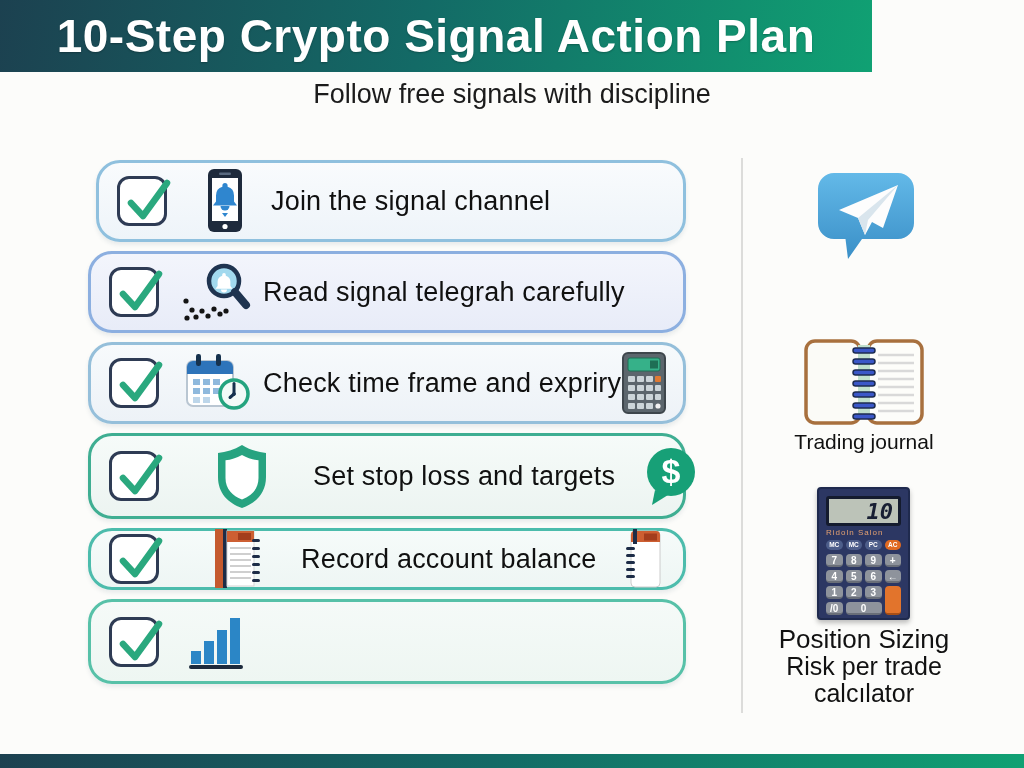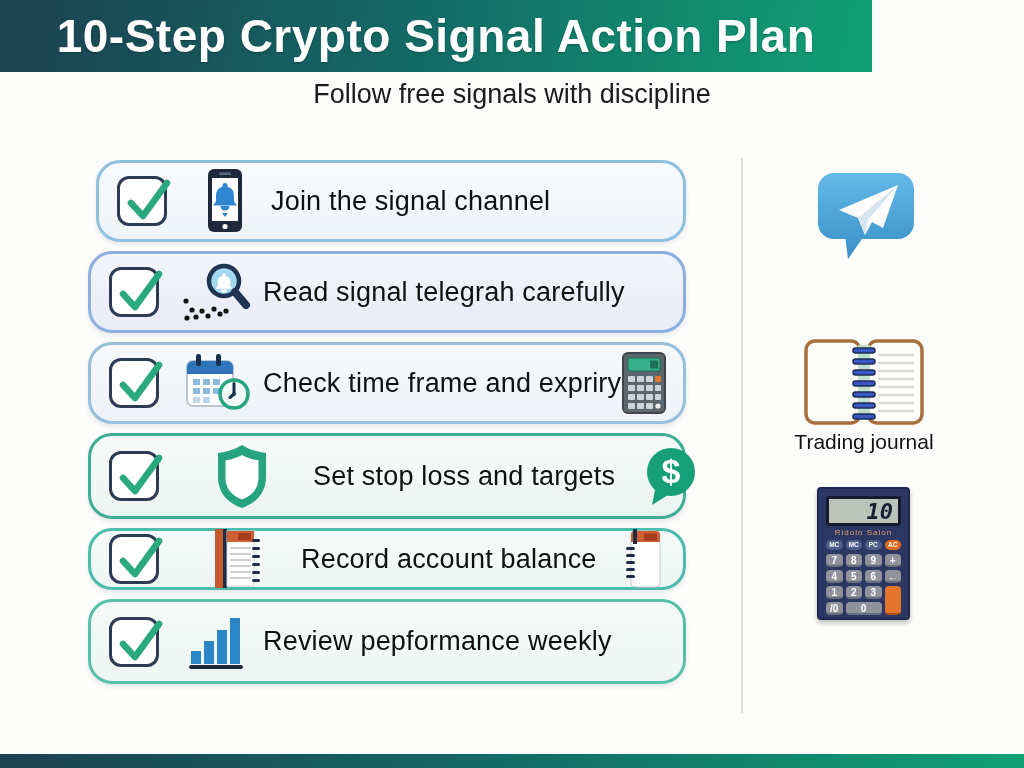--- a/index.html
+++ b/index.html
@@ -48,21 +48,21 @@
   .alerts-label { left:752px; top:264px; width:224px; font-size:27px; color:#111; }
   .journal-icon { left:798px; top:333px; width:132px; }
   .journal-label { left:742px; top:430px; width:244px; font-size:21px; color:#111; }
   .calc { position:absolute; left:817px; top:487px; width:93px; height:133px;
     background:#2c3763; border:2px solid #1f2a4e; border-radius:4px; padding:7px 7px 6px 7px;
     box-shadow:0 3px 5px rgba(0,0,0,.25); }
   .calc-display { height:30px; background:#bcc3b8; border:3px solid #141b2e; border-radius:3px;
     display:flex; align-items:center; justify-content:flex-end; padding:0 5px;
     font-family:"DejaVu Sans Mono", monospace; font-weight:bold; font-style:italic;
     font-size:22px; color:#181f33; }
-  .calc-brand { text-align:center; color:#e3a071; font-size:8px; letter-spacing:1px; margin:2px 0 3px 0; }
+  .calc-brand { text-align:left; color:#e3a071; font-size:8px; letter-spacing:1px; margin:2px 0 3px 0; }
   .calc-fn { display:grid; grid-template-columns:repeat(4,1fr); gap:3px; margin-bottom:4px; }
   .fn-key { height:10px; border-radius:5px; background:#4d5e8a; color:#fff; font-size:6.5px;
     font-weight:bold; text-align:center; line-height:10px; }
   .fn-key.ac { background:#e06a22; }
   .calc-pad { display:grid; grid-template-columns:repeat(4,1fr); grid-template-rows:repeat(4,13px); gap:3px; }
   .key { background:#8e939c; border-bottom:2px solid #696e78; color:#fff; font-size:10px; font-weight:bold;
     text-align:center; line-height:13px; border-radius:4px; }
   .key.wide { grid-column:2 / span 2; }
   .key.tall { grid-column:4; grid-row:3 / span 2; background:#e2742c; border-bottom-color:#a84f16; }
   .calc-caption { left:752px; top:625px; width:224px; font-size:25px; color:#111; line-height:1.08; }
@@ -263,21 +263,20 @@
       </span>
       <span class="icon-slot">
         <svg width="58" height="58" viewBox="0 0 58 58">
           <rect x="3" y="38" width="10" height="13" fill="#2b86c6"></rect>
           <rect x="16" y="28" width="10" height="23" fill="#2b86c6"></rect>
           <rect x="29" y="17" width="10" height="34" fill="#2b86c6"></rect>
           <rect x="42" y="5" width="10" height="46" fill="#2b86c6"></rect>
           <rect x="1" y="52" width="54" height="4" rx="2" fill="#1c2a3c"></rect>
         </svg>
       </span>
-      <span class="row-label">Review pepformance weekly</span>
     </div>
 
   </div>
 
   <div class="divider"></div>
 
   <div class="side-item alerts-icon">
     <svg width="104" height="92" viewBox="0 0 104 92">
       <defs>
         <linearGradient id="tg" x1="0" y1="0" x2="0" y2="1">
@@ -338,16 +337,21 @@
       <div class="key">6</div>
       <div class="key">←</div>
       <div class="key">1</div>
       <div class="key">2</div>
       <div class="key">3</div>
       <div class="key tall"></div>
       <div class="key">/0</div>
       <div class="key wide">0</div>
     </div>
   </div>
+  <div class="side-item calc-caption">
+    <div class="l1">Position Sizing</div>
+    <div>Risk per trade</div>
+    <div>calcılator</div>
+  </div>
 
   <div class="footer-bar"></div>
 
 </div>
 
 </body></html>

